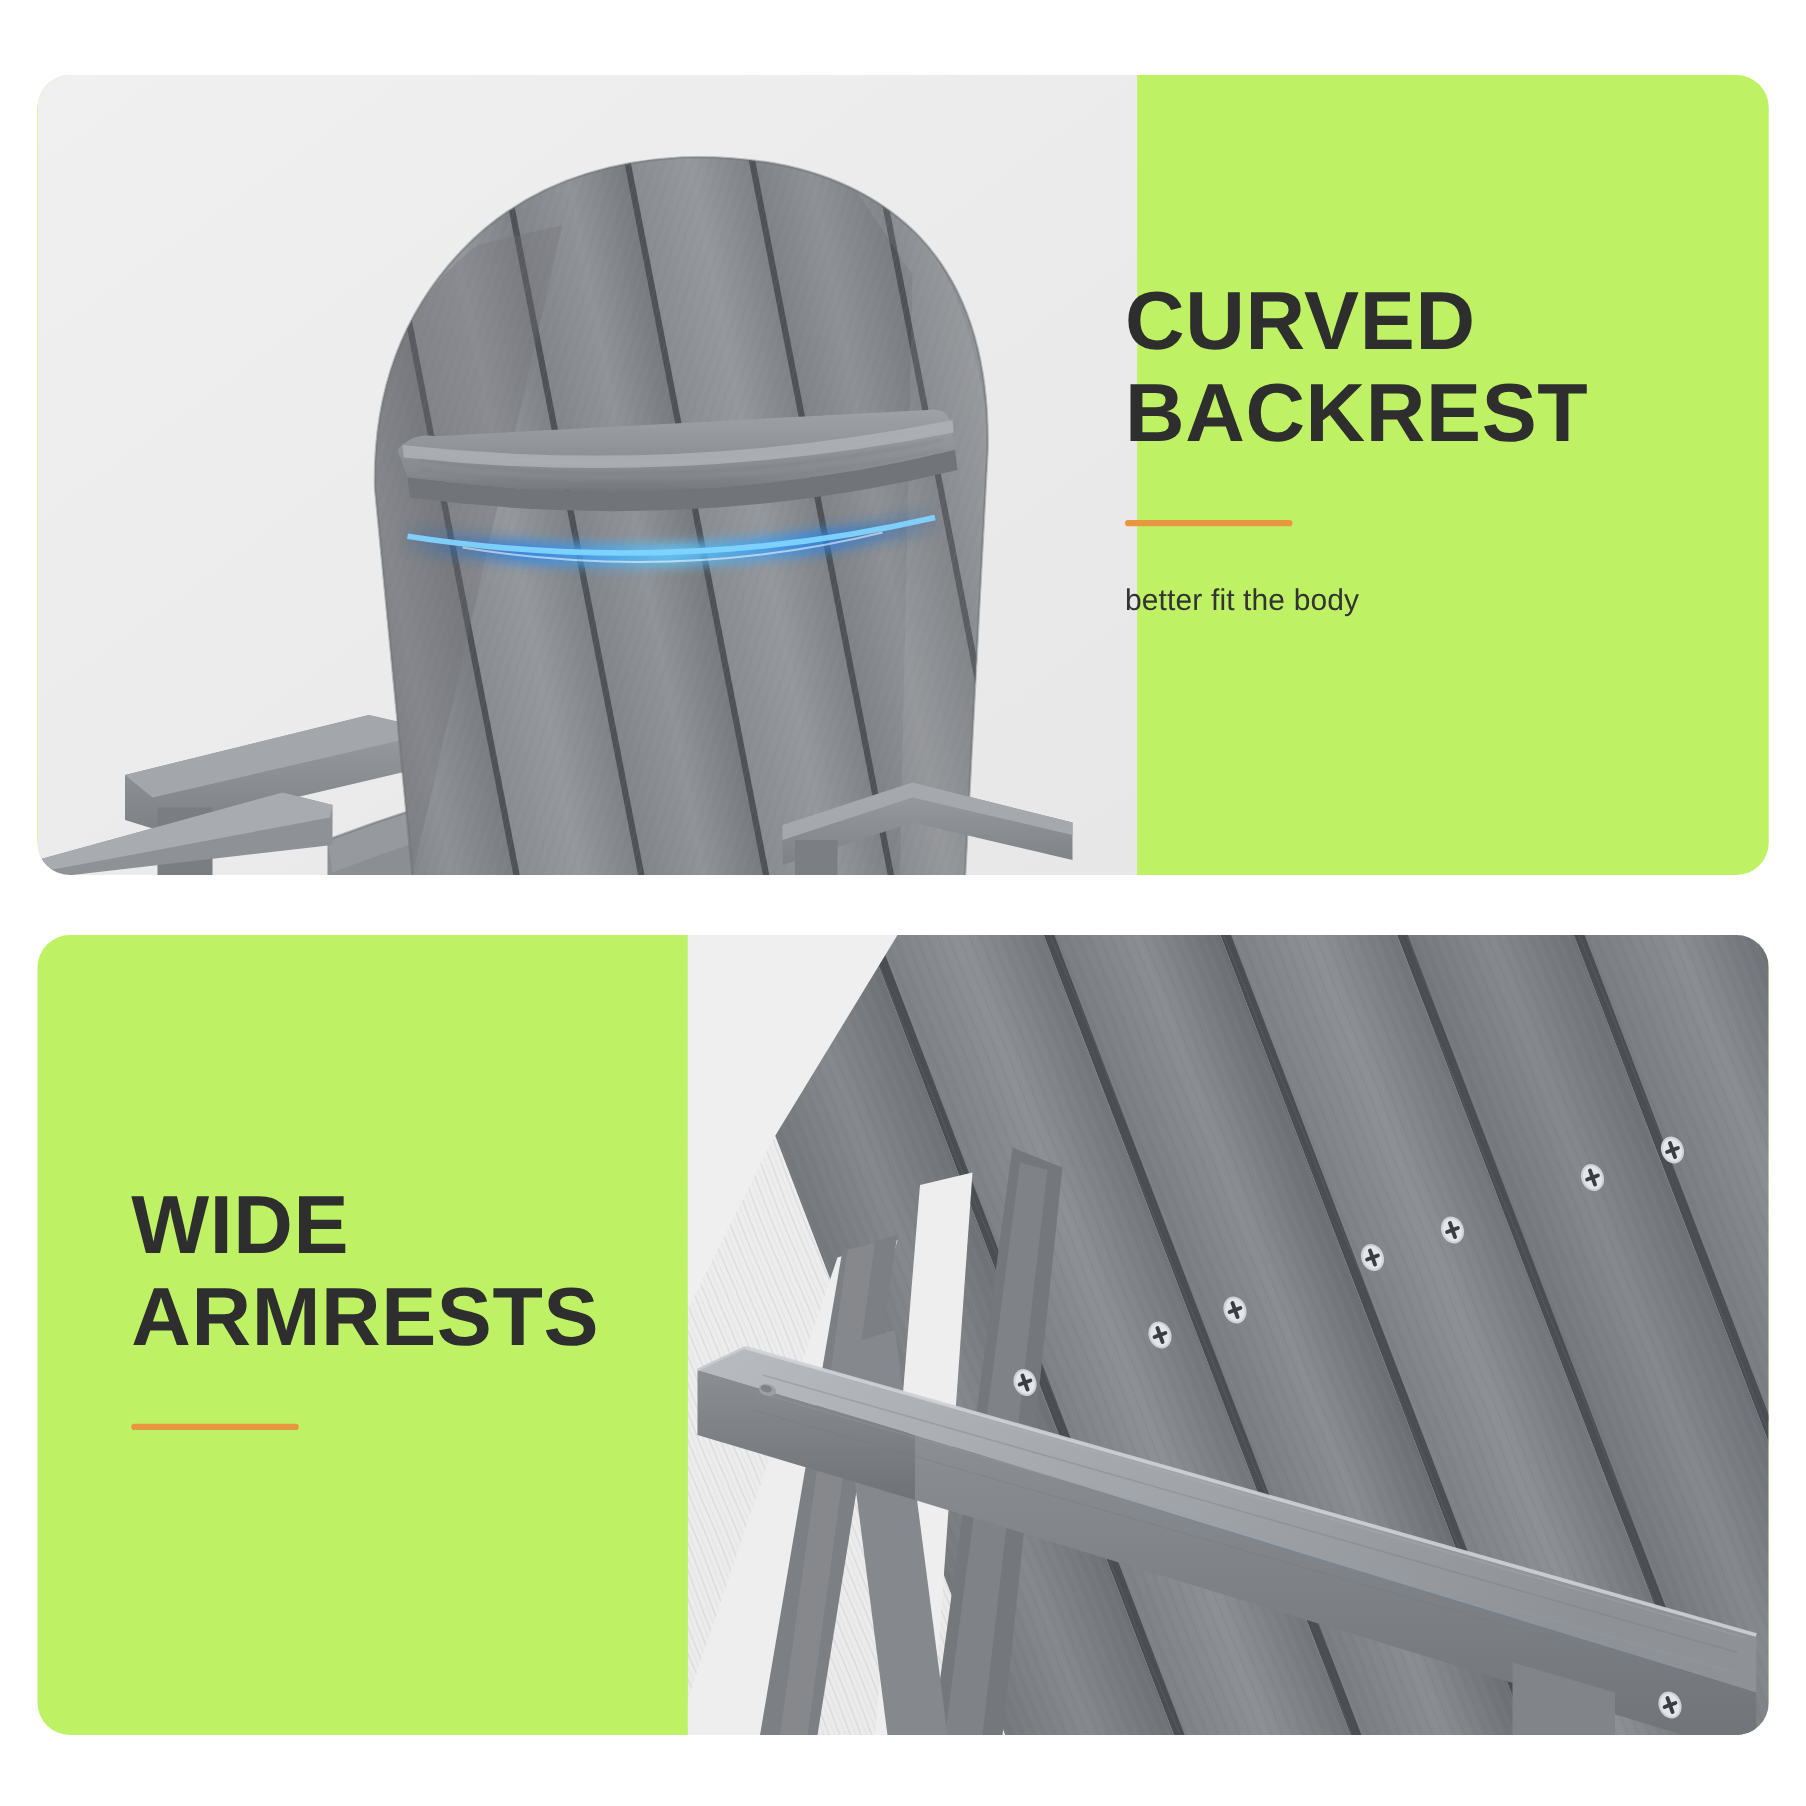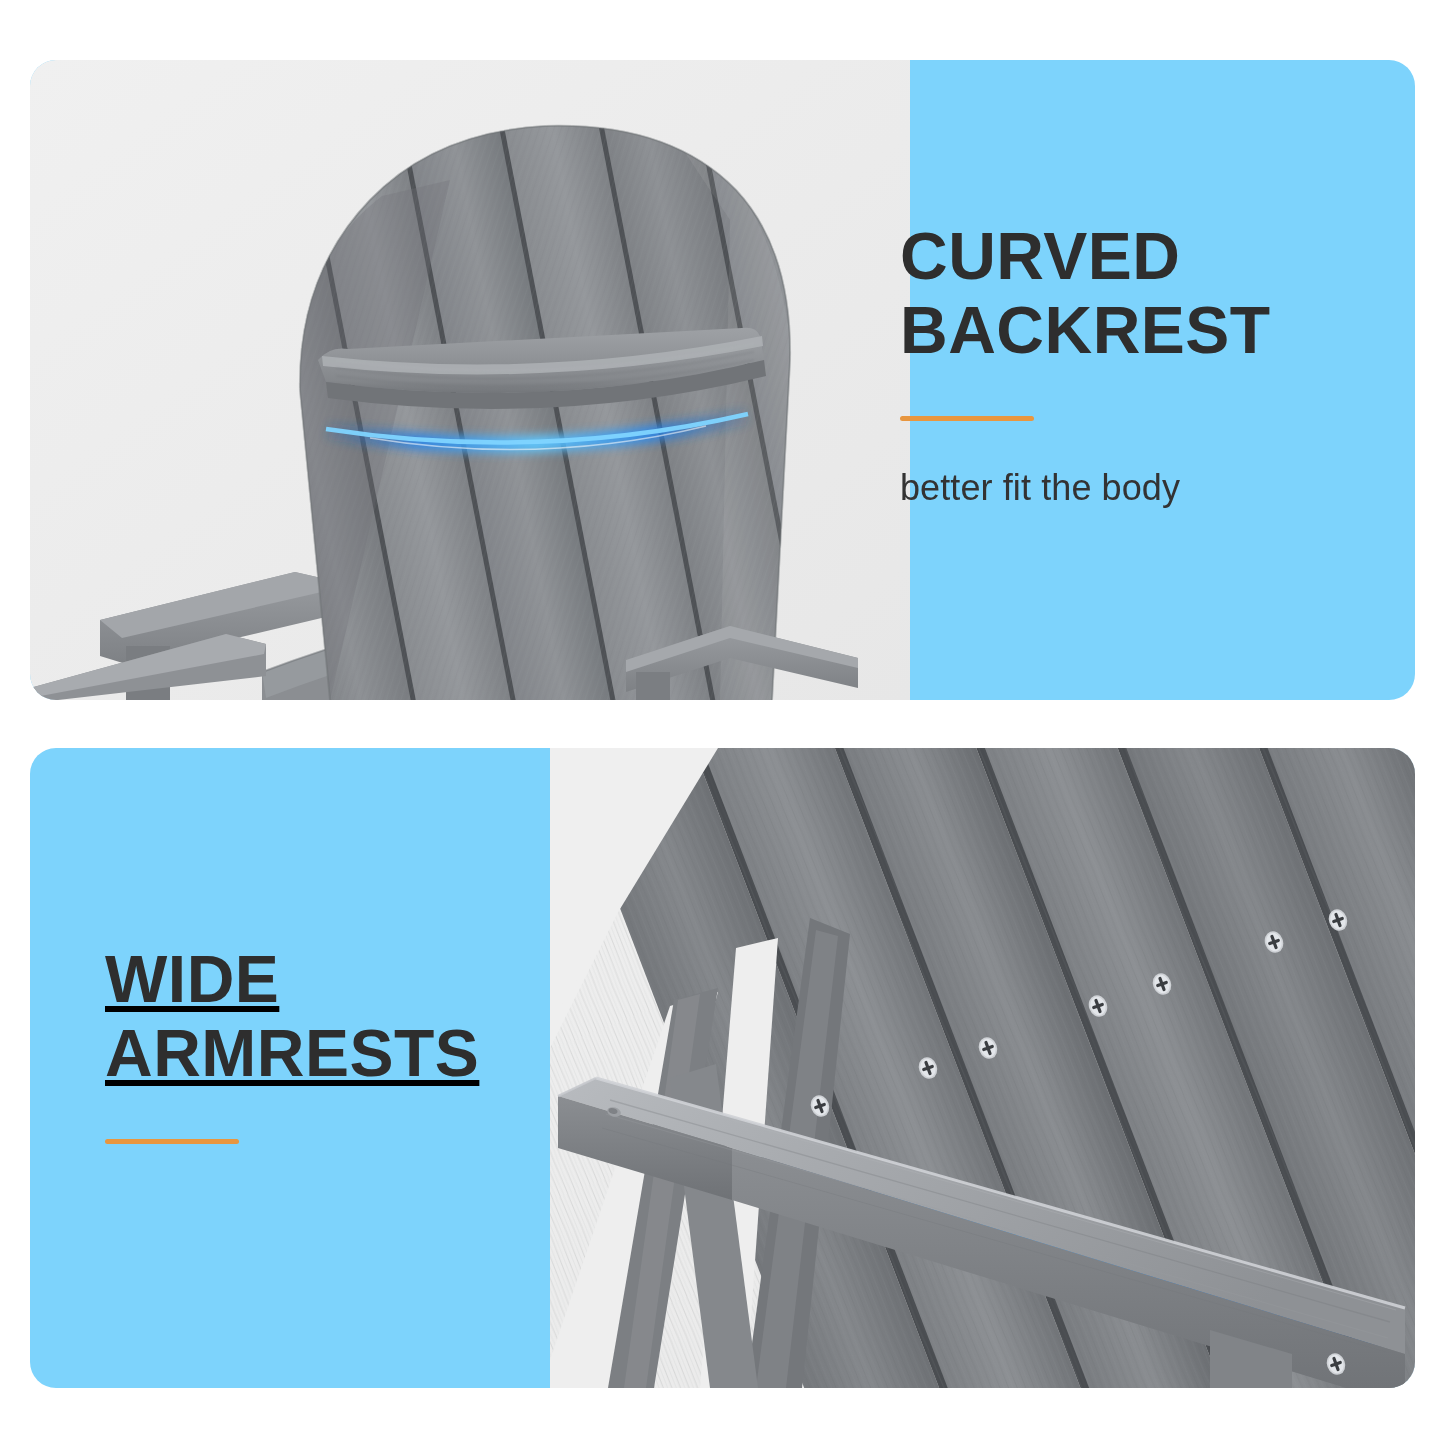--- a/index.html
+++ b/index.html
@@ -7,48 +7,48 @@
     width:1445px; height:1445px;
     background:#ffffff;
     font-family:"Liberation Sans", sans-serif;
     overflow:hidden;
   }
   .stage { position:relative; width:1445px; height:1445px; background:#ffffff; }
 
   
   .panel {
     position:absolute;
-    background:#7dd3fc;
+    background:#bef264;
     border-radius:26px;
     overflow:hidden;
   }
   #panel-top    { left:30px; top:60px;  width:1385px; height:640px; }
   #panel-bottom { left:30px; top:748px; width:1385px; height:640px; }
 
   
   .text-block { position:absolute; }
   #text-top    { left:870px; top:160px; width:470px; }
-  #text-bottom { left:75px;  top:195px; width:560px;text-decoration:underline; }
+  #text-bottom { left:75px;  top:195px; width:560px; }
 
   .feature-title {
     font-size:66px;
     font-weight:bold;
     line-height:1.12;
     letter-spacing:0.5px;
     color:#2e2e2e;
     white-space:pre-line;
   }
   .divider {
     width:134px; height:5px;
     background:#e8963f;
     border-radius:3px;
     margin:48px 0 44px 0;
   }
   .feature-sub {
-    font-size:36px;
+    font-size:24px;
     font-weight:normal;
     color:#333333;
     line-height:1.3;
     letter-spacing:0.1px;
     margin-top:44px;
   }
 
   
   .photo { position:absolute; overflow:hidden; }
   #photo-top    { left:0;   top:0; width:880px;  height:640px; }

